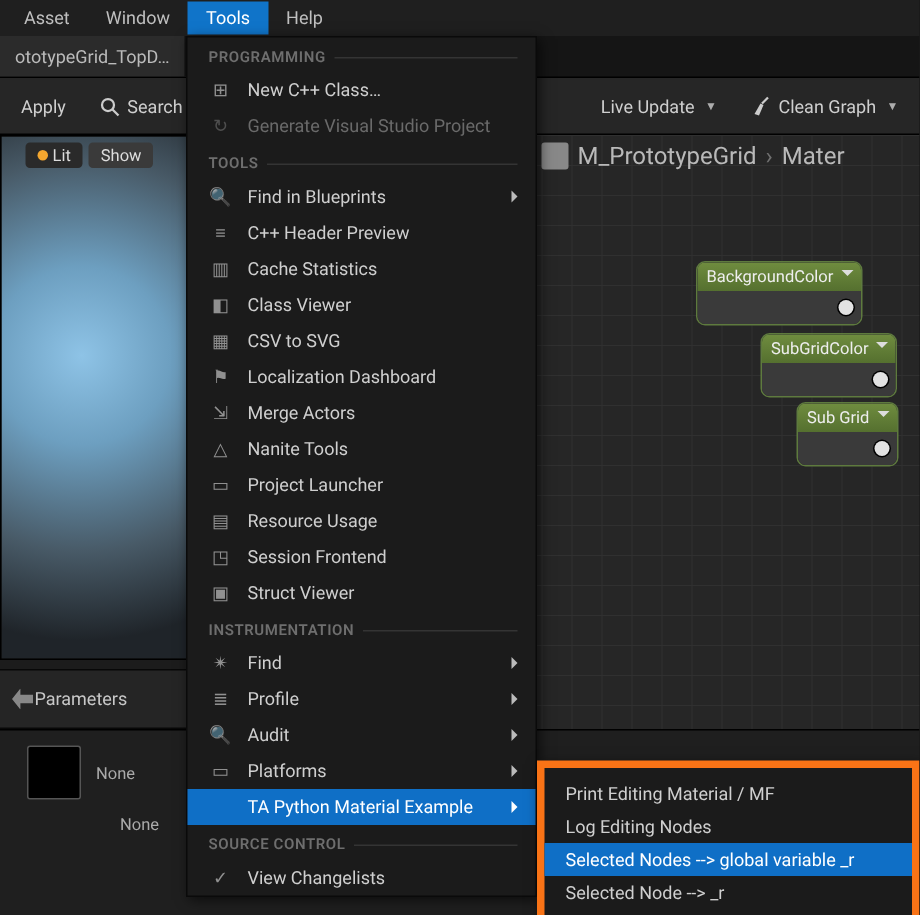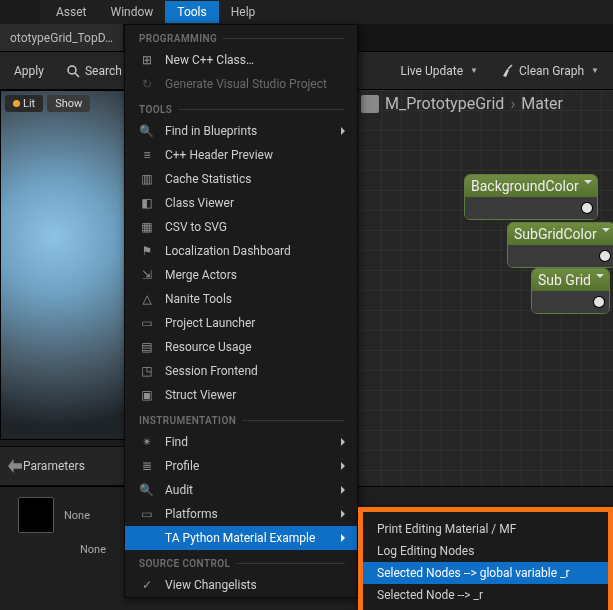--- a/index.html
+++ b/index.html
@@ -1,39 +1,39 @@
 <!DOCTYPE html>
 <html><head>
 <meta charset="utf-8">
 <style>
   * { margin:0; padding:0; box-sizing:border-box; font-family:"Segoe UI",Roboto,Arial,sans-serif; user-select:none; }
   html,body { width:613px; height:610px; background:#1a1a1a; color:#c8c8c8; font-size:12px; overflow:hidden; position:relative; }
 
   
-  .menubar { height:24px; background:#1f1f1f; display:flex; align-items:center; padding-left:4px;margin-left:40px; }
+  .menubar { height:24px; background:#1f1f1f; display:flex; align-items:center; padding-left:4px; }
   .menubar .item { padding:4px 12px; color:#bfbfbf; cursor:pointer; }
   .menubar .item.active { background:#1074c9; color:#fff; }
 
   
   .tabrow { height:28px; background:#151515; display:flex; align-items:center; border-bottom:1px solid #000; }
   .tabrow .tab { padding:5px 10px; background:#2b2b2b; color:#bbb; border-right:1px solid #111; height:100%; display:flex; align-items:center; }
 
   
   .toolbar { height:38px; background:#262626; display:flex; align-items:center; padding:0 6px; gap:6px; border-bottom:1px solid #000; }
   .tb-btn { display:flex; align-items:center; gap:5px; padding:5px 8px; color:#cfcfcf; }
   .tb-btn .lbl { white-space:nowrap; }
   .chev { font-size:8px; margin-left:2px; opacity:.8; }
   .tb-sp { flex:1; }
 
   
   .vp { position:absolute; left:0; top:90px; width:613px; height:520px; background:#1c1c1c; }
   .preview { position:absolute; left:0; top:0; width:180px; height:350px; background:radial-gradient(circle at 30% 42%, #8ec3e6 0%, #6d9fc0 25%, #485a67 55%, #1f2429 80%); border:1px solid #000; }
   .vp-head { position:absolute; left:4px; top:4px; display:flex; gap:4px; }
   .pill { background:#3a3a3a; border-radius:3px; padding:2px 8px; font-size:11px; color:#ddd; display:flex; align-items:center; gap:3px; }
-  .pill.lit { background:#2a2a2a; }
+  .pill.lit { background:#2a2a2a;margin-left:12px; }
   .pill .dot { width:7px; height:7px; border-radius:50%; background:#f3a62f; }
 
   .param { position:absolute; left:0; top:356px; width:180px; height:40px; background:#252525; display:flex; align-items:center; padding:0 8px; gap:1px; border-top:1px solid #080808; border-bottom:1px solid #080808; }
   .param .ic { width:14px; height:14px; background:#888; clip-path:polygon(0 30%,60% 30%,60% 0,100% 50%,60% 100%,60% 70%,0 70%); transform:scaleX(-1); }
 
   .bottom { position:absolute; left:0; top:396px; width:613px; height:214px; background:#1f1f1f; border-top:1px solid #000; }
   .swatch-row { display:flex; align-items:center; gap:10px; padding:10px 18px; }
   .swatch { width:36px; height:36px; background:#000; border:1px solid #555; border-radius:2px; }
   .none { color:#aaa; font-size:11px; }
   .tiny-ic { width:16px; height:16px; border:1px solid #666; border-radius:8px; margin-left:6px; }
@@ -41,21 +41,21 @@
   
   .graph { position:absolute; left:180px; top:0; right:0; height:396px;
     background-color:#262626;
     background-image:linear-gradient(#303030 1px,transparent 1px),linear-gradient(90deg,#303030 1px,transparent 1px);
     background-size:20px 20px; border-left:1px solid #000; }
   .crumbs { position:absolute; left:180px; top:4px; display:flex; align-items:center; gap:6px; color:#b9b9b9; font-size:16px; }
   .crumbs .sep { opacity:.5; }
   .crumbs .ic { width:18px; height:18px; background:#888; border-radius:2px; }
 
   .gnode { position:absolute; min-width:86px; border-radius:6px; border:1px solid #5e7a3e; overflow:hidden; }
-  .gnode .hd { background:linear-gradient(#6f8c3f,#55702f); color:#eee; font-size:14px; padding:3px 18px 3px 6px; position:relative; }
+  .gnode .hd { background:linear-gradient(#6f8c3f,#55702f); color:#eee; font-size:11px; padding:3px 18px 3px 6px; position:relative; }
   .gnode .hd:after { content:""; position:absolute; right:5px; top:5px; border:4px solid transparent; border-top-color:#ddd; }
   .gnode .bd { background:#3a3a3a; height:22px; position:relative; }
   .gnode .pin { position:absolute; right:5px; top:6px; width:10px; height:10px; border-radius:50%; background:#e2e2e2; box-shadow:0 0 0 1px #000; }
 
   
   .menu { position:absolute; left:124px; top:24px; width:234px; background:#1b1b1b; border:1px solid #0a0a0a; box-shadow:2px 2px 8px rgba(0,0,0,.6); z-index:100; }
   .menu .sect { color:#6e6e6e; font-size:10px; font-weight:600; padding:8px 12px 4px 14px; letter-spacing:.4px; display:flex; align-items:center; gap:6px; }
   .menu .sect:after { content:""; flex:1; height:1px; background:#343434; }
   .menu .mi { display:flex; align-items:center; gap:10px; padding:4px 10px 4px 14px; color:#cfcfcf; position:relative; cursor:pointer; font-size:12px; }
   .menu .mi .mic { width:16px; height:16px; opacity:.65; display:flex; align-items:center; justify-content:center; }

